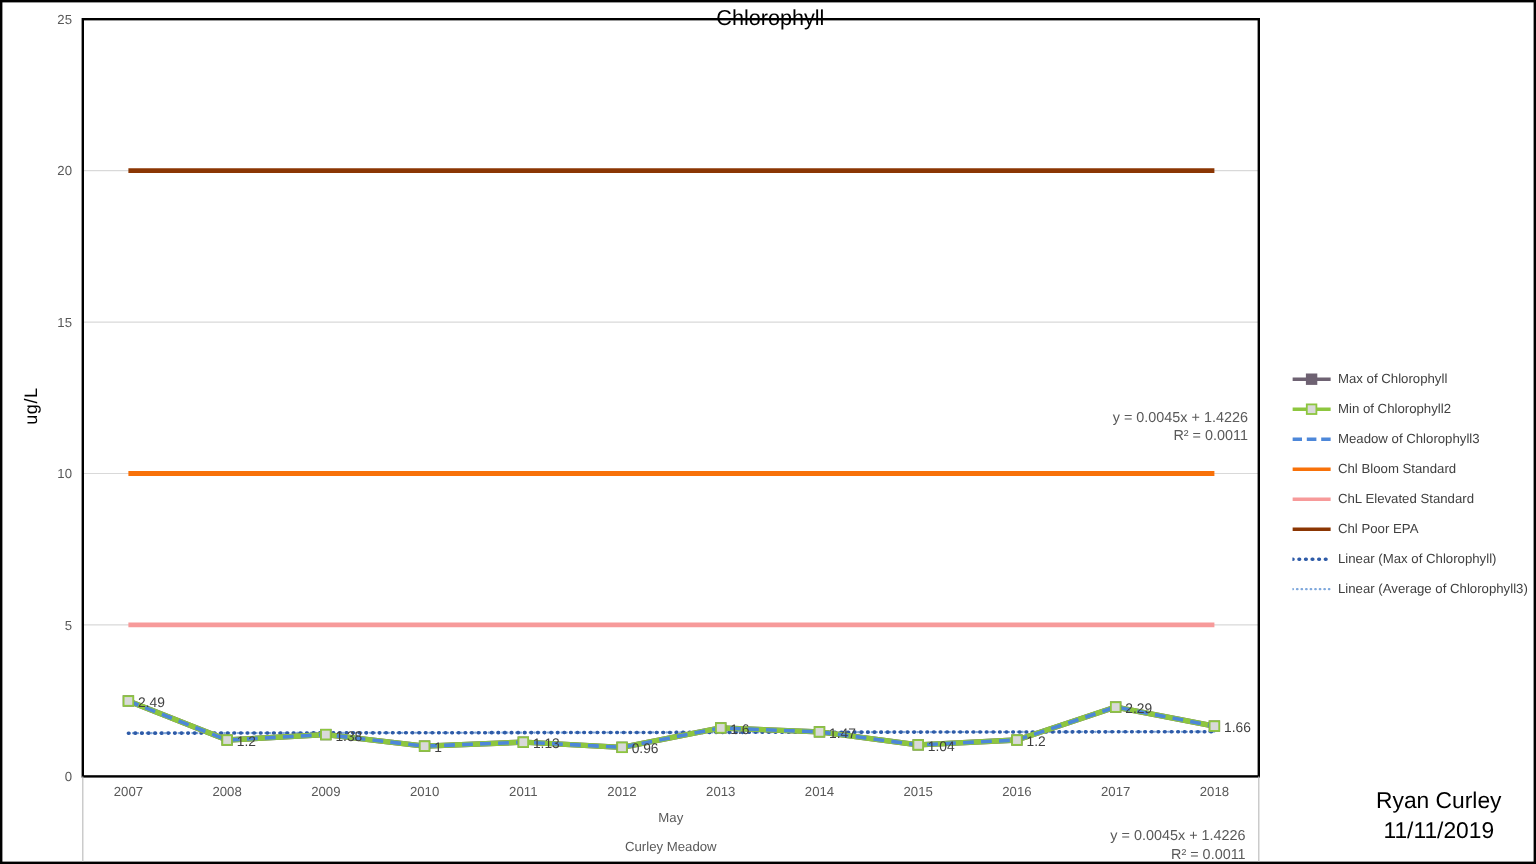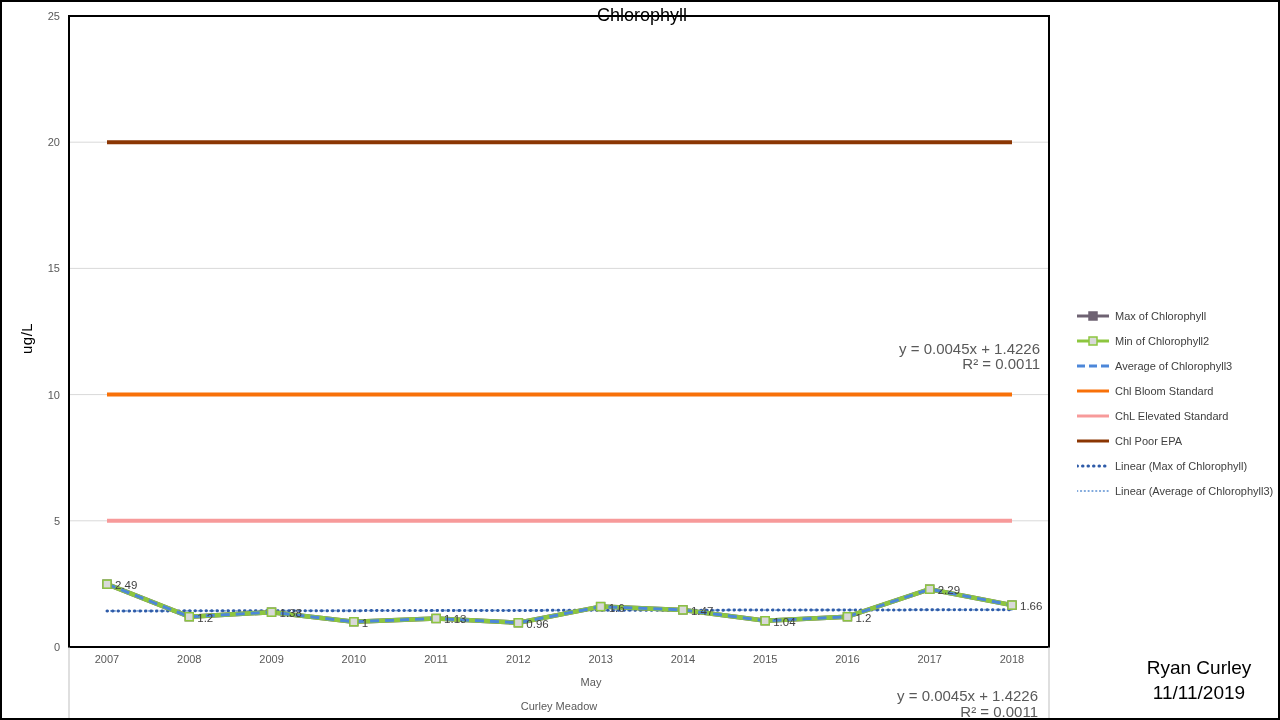--- a/index.html
+++ b/index.html
@@ -12,28 +12,28 @@
   svg text{font-family:"Liberation Sans",sans-serif;}
   .title{
     position:absolute;left:0;top:3px;width:1280px;text-align:center;
     font-size:18px;color:#000;
   }
   .ylab{
     position:absolute;left:16px;top:352px;
     transform:rotate(-90deg);transform-origin:left top;
     font-size:15px;color:#000;letter-spacing:.5px;
   }
-  .eq{position:absolute;color:#595959;font-size:15px;text-align:right;line-height:15px;}
+  .eq{position:absolute;color:#595959;font-size:12px;text-align:right;line-height:15px;}
   .eq-plot{right:238px;top:339px;}
   .eq-bottom{right:240px;top:686px;line-height:16px;}
   .grouplab,.sitelab{
     position:absolute;left:67px;width:980px;text-align:center;
     color:#595959;font-size:11px;
   }
-  .grouplab{top:674px;margin-left:32px;}
+  .grouplab{top:674px;}
   .sitelab{top:698px;}
   .legend{position:absolute;left:1075px;top:301px;width:200px;}
   .legend-item{display:flex;align-items:center;height:25px;}
   .legend-item svg{flex:0 0 auto;margin-right:6px;}
   .legend-label{font-size:11px;color:#404040;white-space:nowrap;}
   .sig{
     position:absolute;left:1100px;top:653px;width:194px;text-align:center;
     font-size:19px;color:#000;line-height:25px;
   }
 </style>
@@ -143,21 +143,21 @@
         <svg width="32" height="12">
           <line x1="0" y1="6" x2="32" y2="6" stroke="#8DC63F" stroke-width="3"></line>
           <rect x="12" y="2" width="8" height="8" fill="#D9D9D9" stroke="#8DC63F" stroke-width="1.5"></rect>
         </svg>
         <span class="legend-label">Min of Chlorophyll2</span>
       </div>
       <div class="legend-item">
         <svg width="32" height="12">
           <line x1="0" y1="6" x2="32" y2="6" stroke="#4D87D9" stroke-width="3" stroke-dasharray="8 4"></line>
         </svg>
-        <span class="legend-label">Average of Chlorophyll3</span>
+        <span class="legend-label">Meadow of Chlorophyll3</span>
       </div>
       <div class="legend-item">
         <svg width="32" height="12">
           <line x1="0" y1="6" x2="32" y2="6" stroke="#F87109" stroke-width="3"></line>
         </svg>
         <span class="legend-label">Chl Bloom Standard</span>
       </div>
       <div class="legend-item">
         <svg width="32" height="12">
           <line x1="0" y1="6" x2="32" y2="6" stroke="#F79A9A" stroke-width="3"></line>

